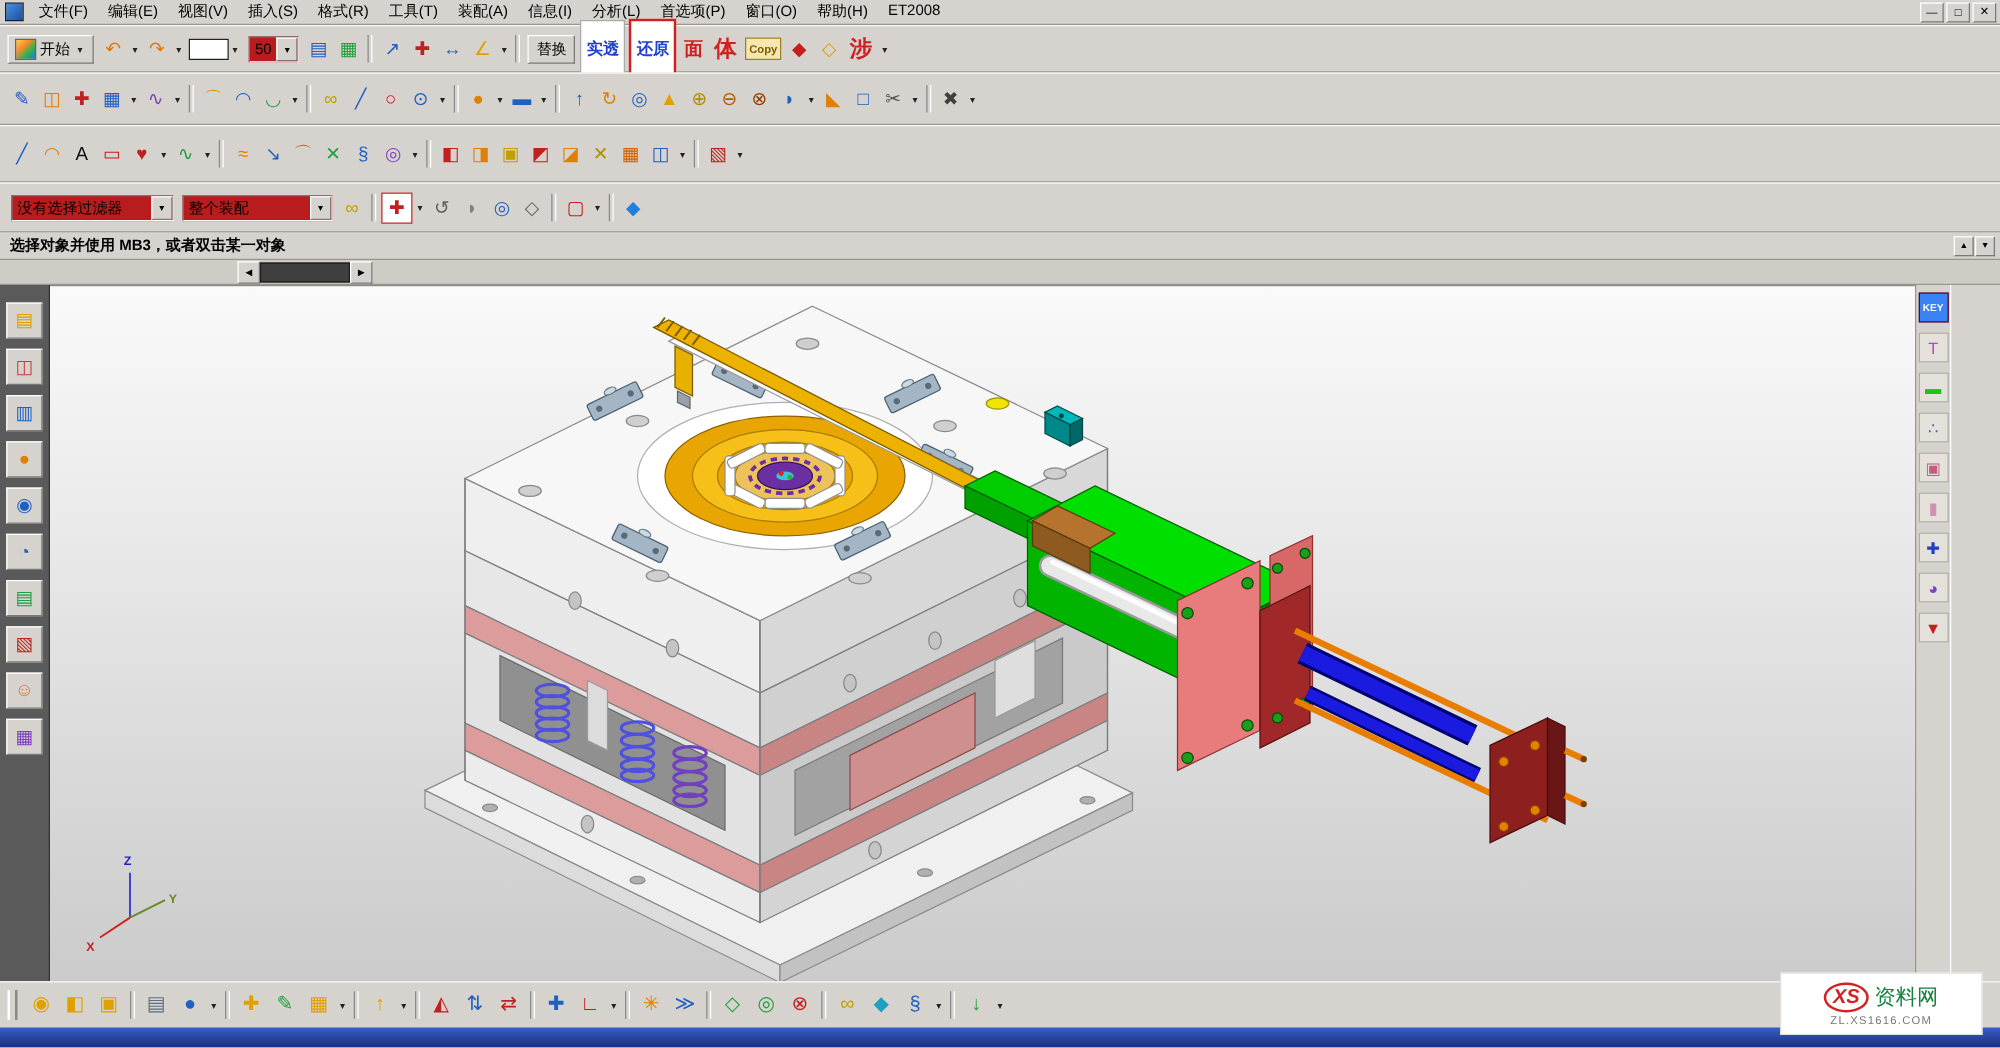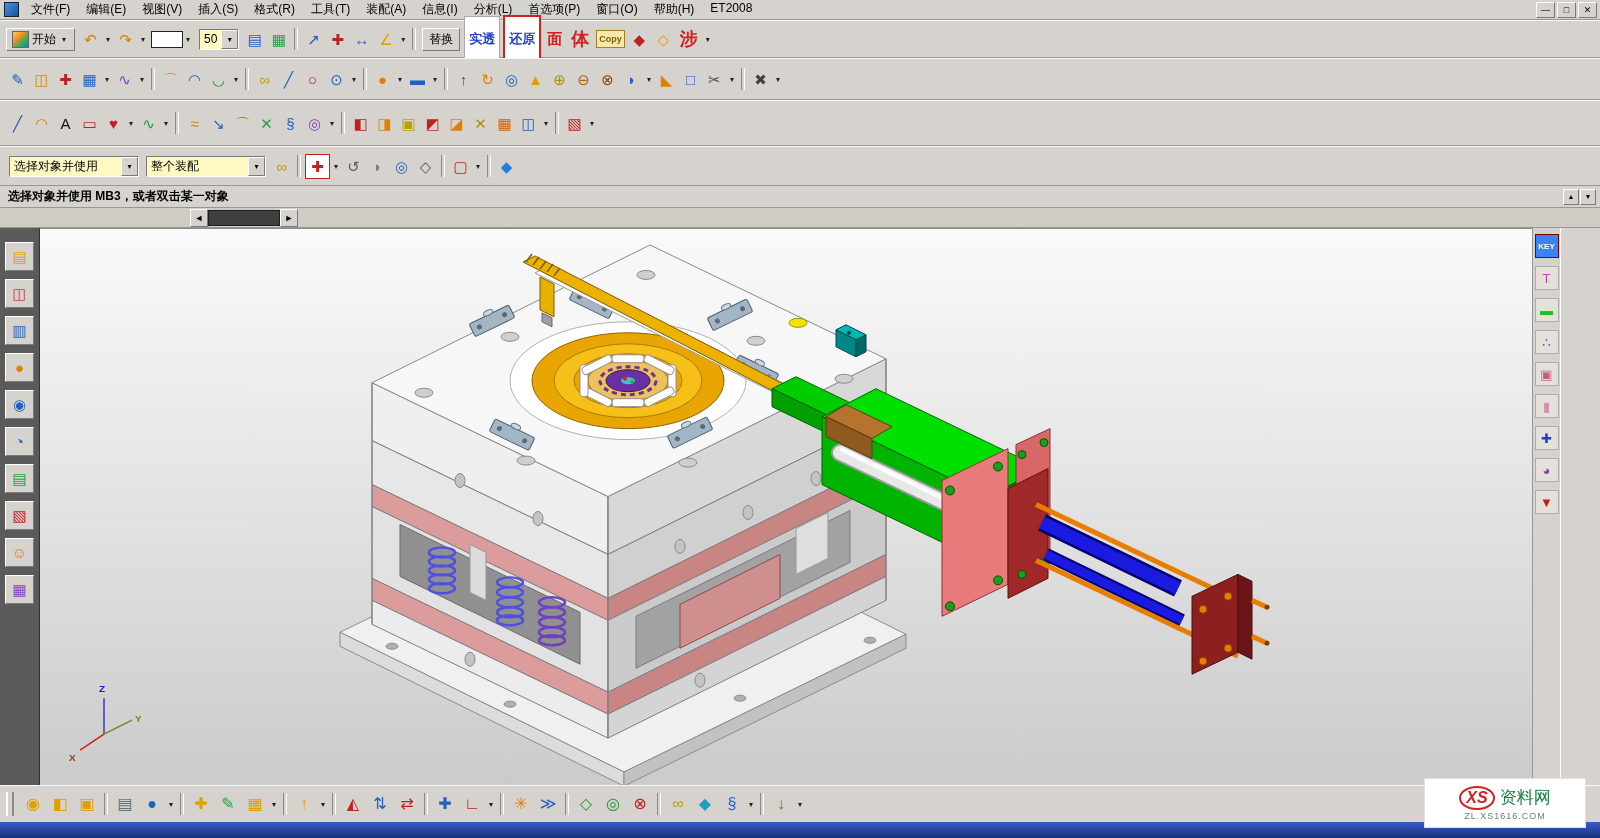--- a/index.html
+++ b/index.html
@@ -23,21 +23,21 @@
   .tb-icon{width:23px;height:23px;display:inline-flex;align-items:center;justify-content:center;
     font-size:15px;line-height:1;cursor:default;}
   .tb-icon.framed{border:1px solid #c02020;background:#fff;}
   .tb-sep{width:2px;height:22px;border-left:1px solid #8a8a8a;border-right:1px solid #fff;margin:0 3px;}
   .tb-dd{width:10px;font-size:8px;color:#222;display:inline-flex;justify-content:center;cursor:default;}
   .startbtn{display:inline-flex;align-items:center;gap:3px;padding:2px 5px;background:#d6d3ce;
     border:1px solid;border-color:#fff #7a7a7a #7a7a7a #fff;font-size:12px;margin-right:3px;cursor:default;}
   .starticon{width:15px;height:15px;background:linear-gradient(135deg,#ffd24a 0%,#ff8a2a 35%,#35b24a 65%,#1b7ad0 100%);border:1px solid #666;}
   .swatch-wrap{display:inline-flex;align-items:center;margin:0 2px;}
   .swatch{width:30px;height:15px;background:#fff;border:1px solid #222;}
-  .combo{display:inline-flex;align-items:center;height:19px;background:#fef9c3;border:1px solid;
+  .combo{display:inline-flex;align-items:center;height:19px;background:#b91c1c;border:1px solid;
     border-color:#7a7a7a #fff #fff #7a7a7a;margin:0 3px;font-size:12px;}
   .combo-text{padding:0 4px;white-space:nowrap;}
   .combo-btn{width:15px;height:17px;background:#d6d3ce;border:1px solid;border-color:#fff #7a7a7a #7a7a7a #fff;
     font-size:8px;display:flex;align-items:center;justify-content:center;}
   .txtbtn{font-size:12px;padding:2px 6px;background:#d6d3ce;border:1px solid;border-color:#fff #7a7a7a #7a7a7a #fff;font-family:inherit;margin:0 2px;}
   .flatbtn{font-size:13px;padding:13px 4px;background:#fff;border:1px solid #aaa;margin:0 1px;cursor:default;}
   .flatbtn.blue{color:#2040d0;font-weight:bold;}
   .redframe{border:2px solid #d02020;}
   .redtxt{color:#d02020;font-weight:bold;font-size:15px;padding:0 4px;cursor:default;}
   .redtxt.big{font-size:18px;}
@@ -226,21 +226,21 @@
       <span class="tb-icon" style="color: rgb(32, 96, 192);">◫</span>
       <span class="tb-dd">▾</span>
       <span class="tb-sep"></span>
       <span class="tb-icon" style="color: rgb(192, 32, 32);">▧</span>
       <span class="tb-dd">▾</span>
     </span>
 </div>
 
 <div class="tb-row" id="selbar">
   <span class="combo" style="width:128px">
-    <span class="combo-text" style="flex:1">选择对象并使用</span>
+    <span class="combo-text" style="flex:1">没有选择过滤器</span>
     <span class="combo-btn">▾</span>
   </span>
   <span class="combo" style="width:118px">
     <span class="combo-text" style="flex:1">整个装配</span>
     <span class="combo-btn">▾</span>
   </span>
   <span class="icon-strip">
       <span class="tb-icon" style="color: rgb(192, 160, 0);">∞</span>
       <span class="tb-sep"></span>
       <span class="tb-icon framed" style="color: rgb(192, 32, 32);">✚</span>

